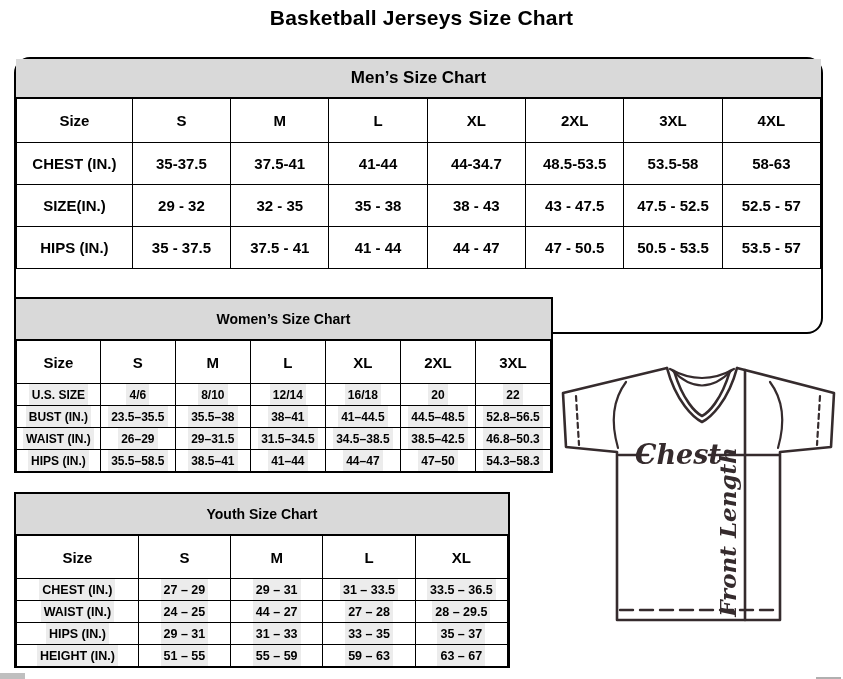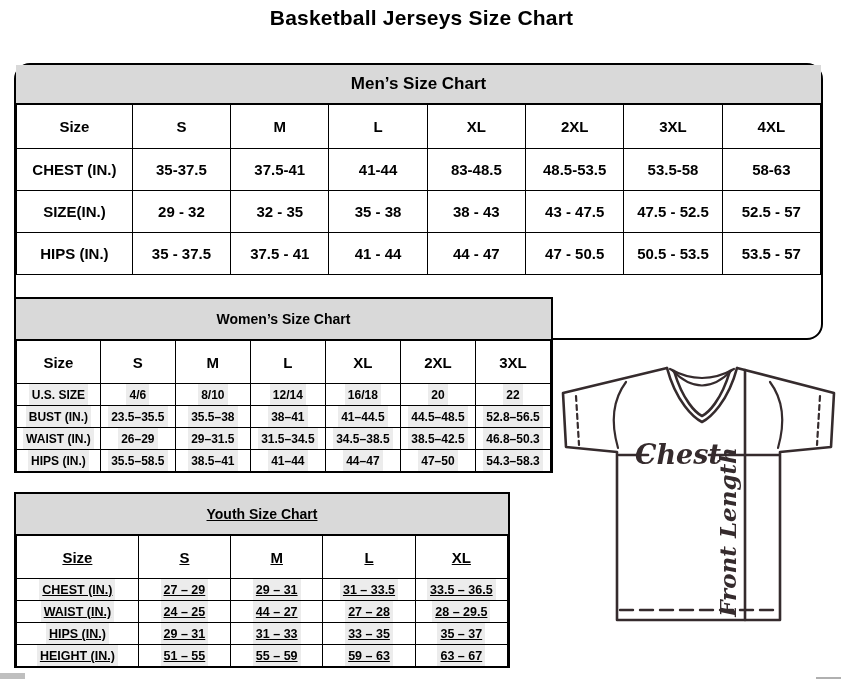--- a/index.html
+++ b/index.html
@@ -5,23 +5,23 @@
   html,body{margin:0;padding:0;background:#ffffff;}
   .page{
     position:relative;width:843px;height:679px;background:#ffffff;overflow:hidden;
     font-family:"Liberation Sans",sans-serif;color:#000;
   }
   .page-title{
     position:absolute;top:6px;left:0;width:100%;text-align:center;
     font-size:21px;font-weight:bold;letter-spacing:0.2px;
   }
   .panel{position:absolute;border:2px solid #000;background:#fff;box-sizing:border-box;}
-  .panel-men{left:14px;top:63px;width:809px;height:277px;border-radius:16px;}
+  .panel-men{left:14px;top:57px;width:809px;height:277px;border-radius:16px;}
   .panel-women{left:14px;top:297px;width:539px;height:176px;}
-  .panel-youth{left:14px;top:492px;width:496px;height:176px;text-decoration:underline;}
+  .panel-youth{left:14px;top:492px;width:496px;height:176px;}
   .band{
     background:#d9d9d9;border-bottom:1px solid #000;
     text-align:center;font-weight:bold;
   }
   .panel-men .band{height:38px;line-height:38px;font-size:17px;}
   .panel-women .band,.panel-youth .band{height:40px;line-height:40px;font-size:14px;}
   table.size-table{width:100%;border-collapse:collapse;table-layout:fixed;}
   table.size-table th,table.size-table td{
     border:1px solid #000;text-align:center;vertical-align:middle;
     font-weight:bold;padding:0;overflow:hidden;white-space:nowrap;
@@ -74,21 +74,21 @@
             <th>3XL</th>
             <th>4XL</th>
           </tr>
         </thead>
         <tbody>
           <tr>
             <th>CHEST (IN.)</th>
             <td>35-37.5</td>
             <td>37.5-41</td>
             <td>41-44</td>
-            <td>83-48.5</td>
+            <td>44-34.7</td>
             <td>48.5-53.5</td>
             <td>53.5-58</td>
             <td>58-63</td>
           </tr>
           <tr>
             <th>SIZE(IN.)</th>
             <td>29 - 32</td>
             <td>32 - 35</td>
             <td>35 - 38</td>
             <td>38 - 43</td>

